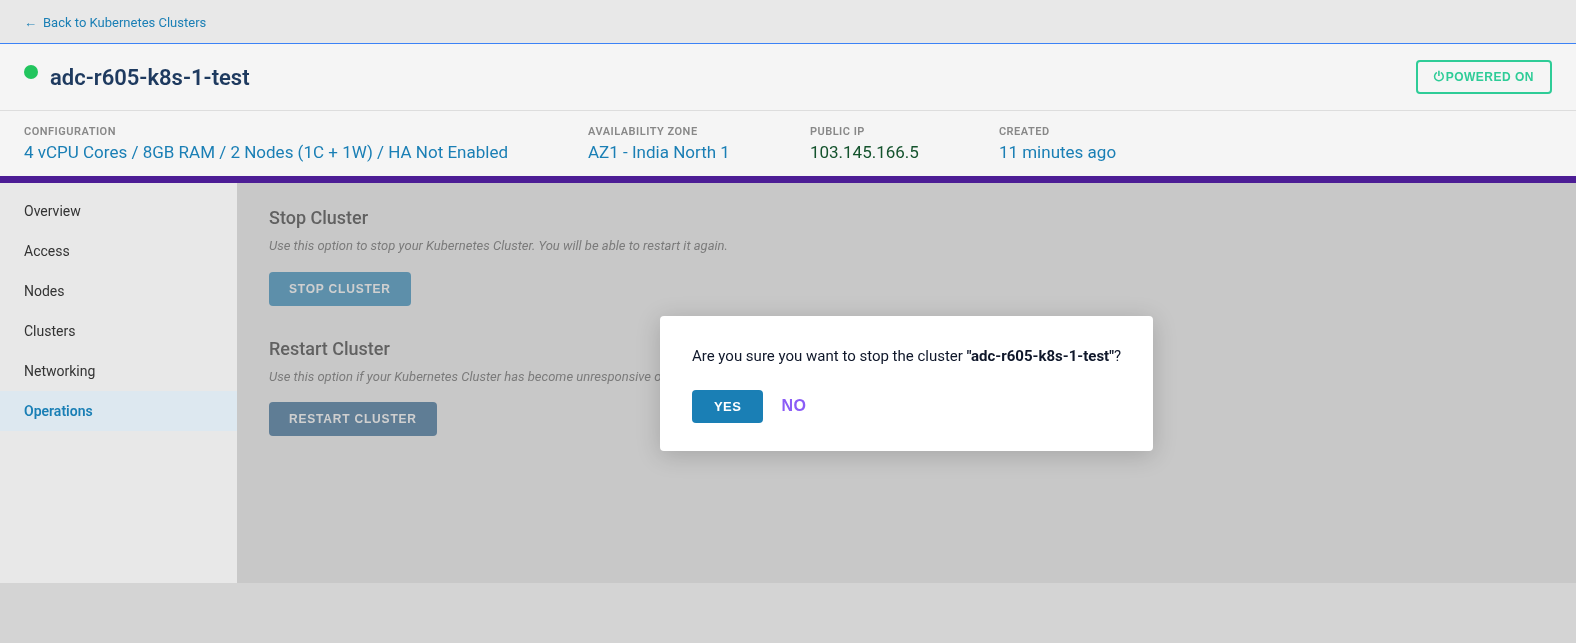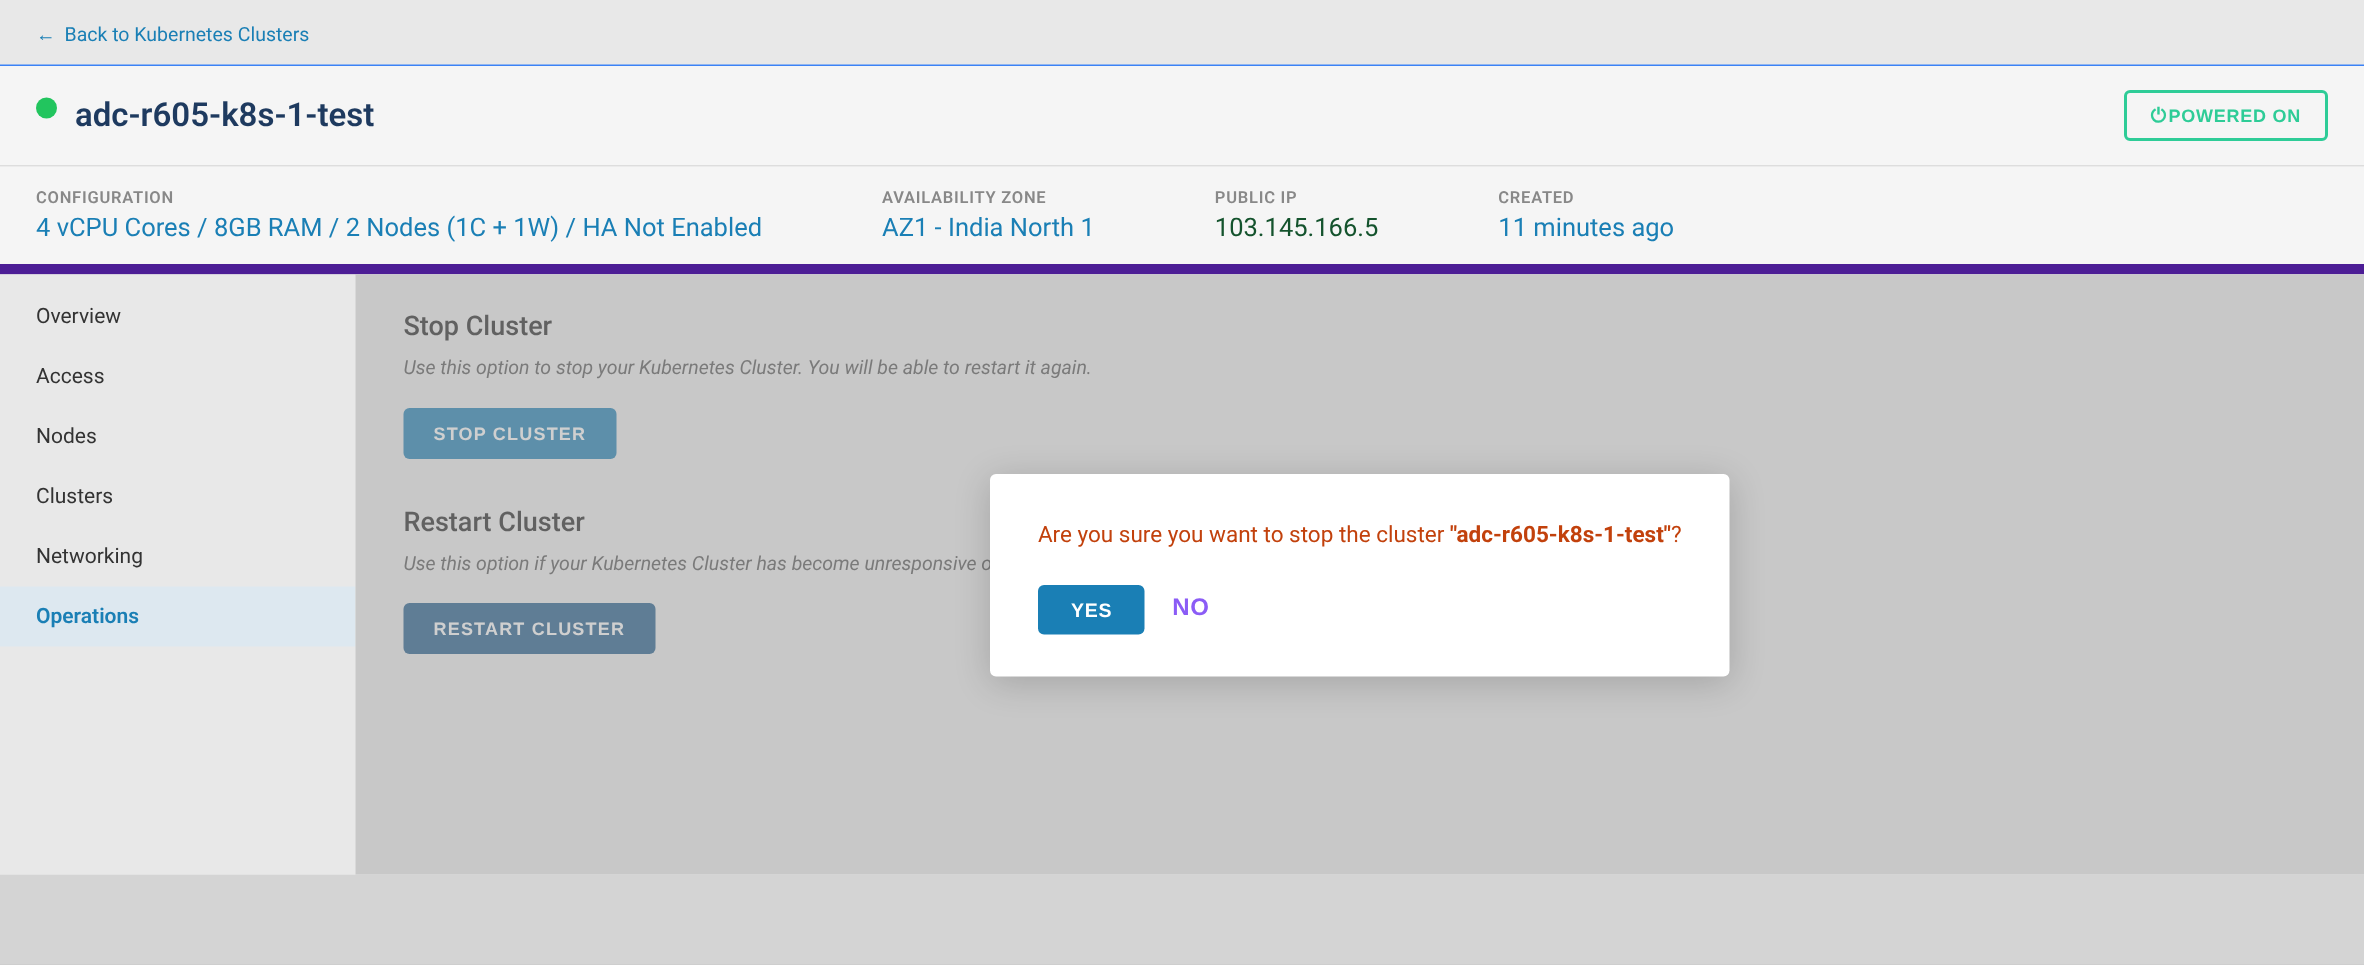--- a/index.html
+++ b/index.html
@@ -169,21 +169,21 @@
     .modal-box {
       background: #fff;
       border-radius: 4px;
       padding: 28px 32px;
       min-width: 480px;
       max-width: 560px;
       box-shadow: 0 4px 24px rgba(0,0,0,0.18);
     }
     .modal-message {
       font-size: 15px;
-      color: #c2410c;
+      color: #0f172a;
       line-height: 1.6;
       margin-bottom: 22px;
     }
     .modal-message strong {
       font-weight: 700;
     }
     .modal-actions {
       display: flex;
       align-items: center;
       gap: 18px;

